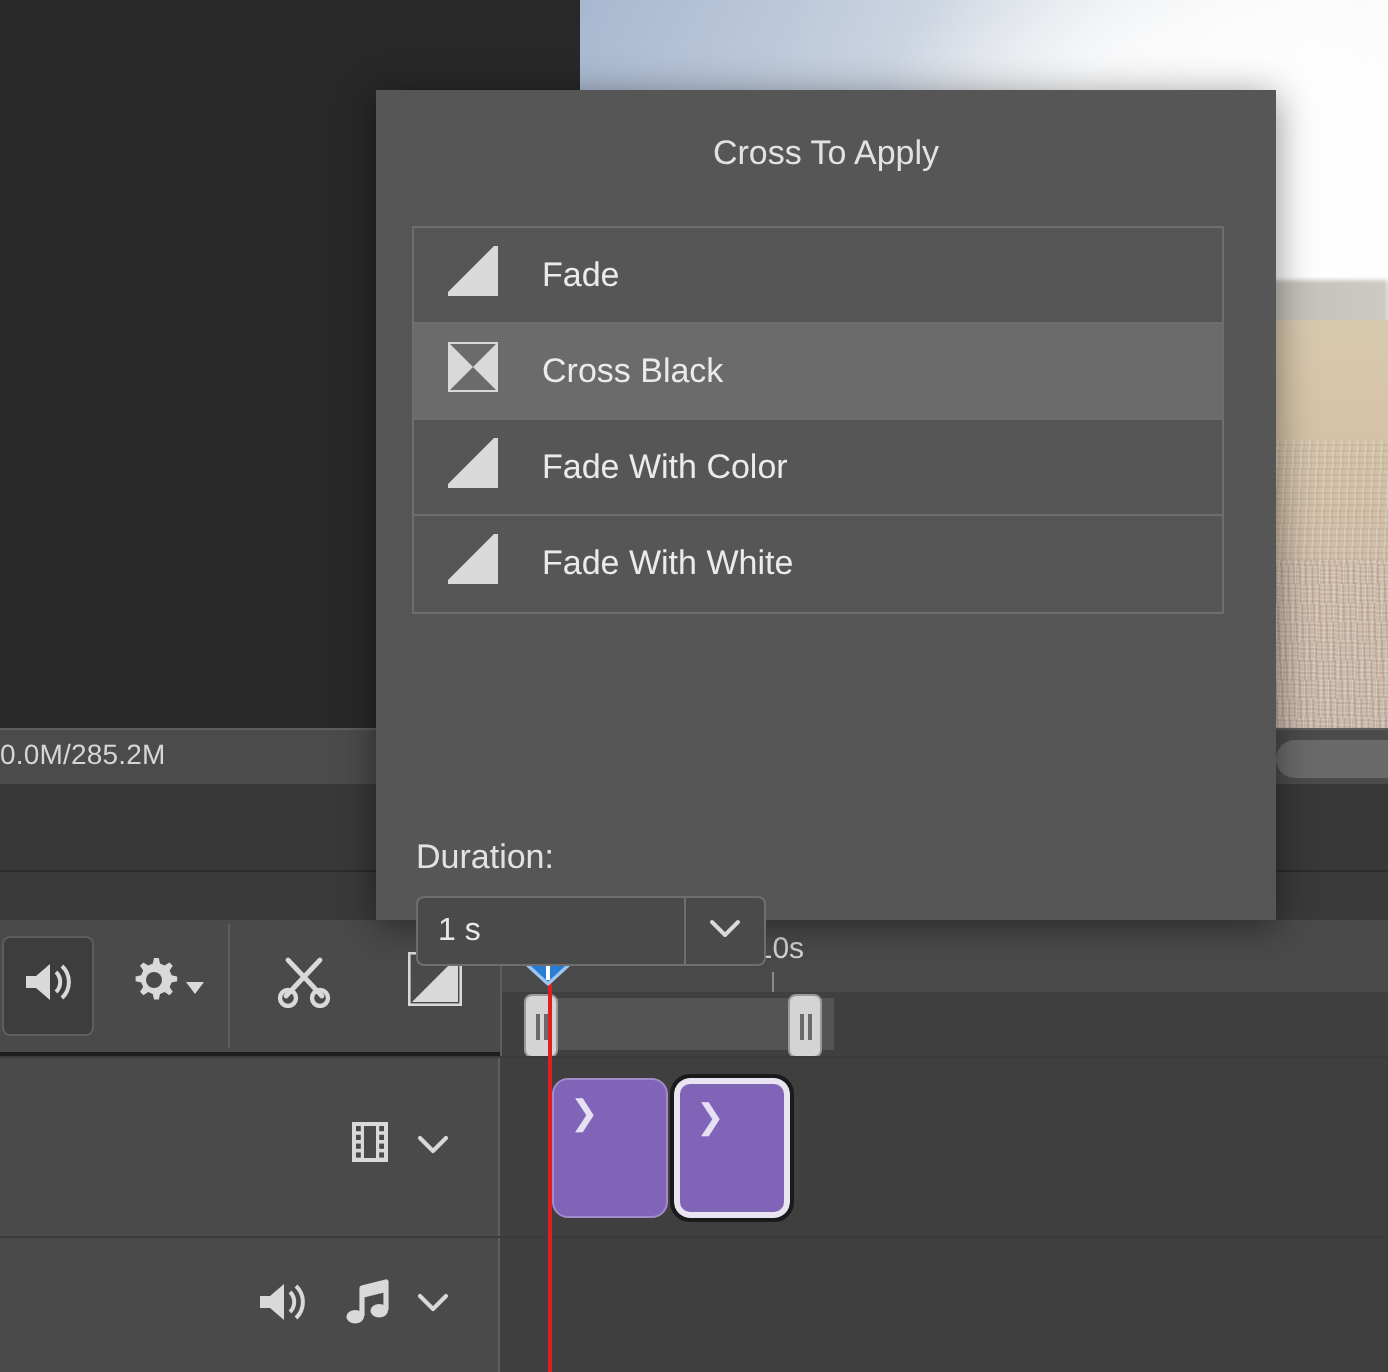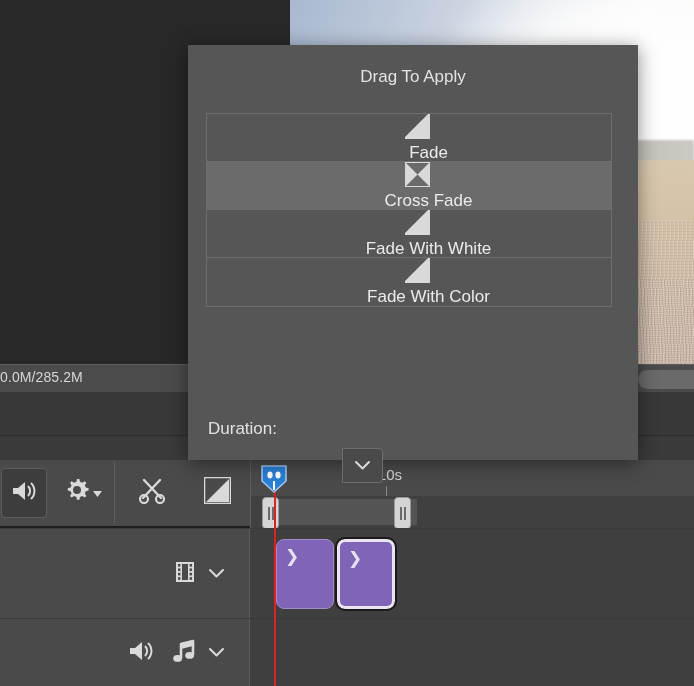--- a/index.html
+++ b/index.html
@@ -333,21 +333,20 @@
   }
   .fade-item {
     position: relative;
     height: 48px;
     display: flex;
     align-items: center;
     padding-left: 17px;
     box-sizing: border-box;
     background: #565656;
     border-bottom: 1px solid #6e6e6e;
-    flex-direction: column;
   }
   .fade-item:last-child { border-bottom: none; }
   .fade-item.sel { background: #6b6b6b; }
   .fade-label {
     margin-left: 22px;
     font-size: 17px;
     color: #eceaea;
   }
   .duration-label {
     position: absolute;
@@ -536,21 +535,21 @@
   <div class="playhead-marker">
     <svg width="28" height="30" viewBox="0 0 28 30">
       <path d="M2 2 L26 2 L26 17 L14 28 L2 17 Z" fill="#2a7fd4" stroke="#9ec6ef" stroke-width="1.6" stroke-linejoin="round"></path>
       <ellipse cx="10" cy="11" rx="2.6" ry="3.4" fill="#ffffff"></ellipse>
       <ellipse cx="18" cy="11" rx="2.6" ry="3.4" fill="#ffffff"></ellipse>
       <rect x="13" y="17" width="2" height="9" fill="#ffffff"></rect>
     </svg>
   </div>
 
   <div class="popup">
-    <div class="popup-title">Drag To Apply</div>
+    <div class="popup-title">Cross To Apply</div>
 
     <div class="fade-list">
 
       <div class="fade-item">
         <span>
           <svg width="25" height="25" viewBox="0 0 25 25">
             <rect x="0" y="0" width="25" height="25" fill="#d9d9d9"></rect>
             <polygon points="0,0 23,0 0,23" fill="#565656"></polygon>
           </svg>
         </span>
@@ -558,47 +557,48 @@
       </div>
 
       <div class="fade-item sel">
         <span>
           <svg width="25" height="25" viewBox="0 0 25 25">
             <rect x="0" y="0" width="25" height="25" fill="#d9d9d9"></rect>
             <polygon points="1,1 24,1 12.5,12.5" fill="#6b6b6b"></polygon>
             <polygon points="1,24 24,24 12.5,12.5" fill="#6b6b6b"></polygon>
           </svg>
         </span>
-        <span class="fade-label">Cross Fade</span>
+        <span class="fade-label">Cross Black</span>
       </div>
 
+
+      <div class="fade-item">
+        <span>
+          <svg width="25" height="25" viewBox="0 0 25 25">
+            <rect x="0" y="0" width="25" height="25" fill="#d9d9d9"></rect>
+            <polygon points="0,0 23,0 0,23" fill="#565656"></polygon>
+          </svg>
+        </span>
+        <span class="fade-label">Fade With Color</span>
+      </div>
 
       <div class="fade-item">
         <span>
           <svg width="25" height="25" viewBox="0 0 25 25">
             <rect x="0" y="0" width="25" height="25" fill="#d9d9d9"></rect>
             <polygon points="0,0 23,0 0,23" fill="#565656"></polygon>
           </svg>
         </span>
         <span class="fade-label">Fade With White</span>
       </div>
 
-      <div class="fade-item">
-        <span>
-          <svg width="25" height="25" viewBox="0 0 25 25">
-            <rect x="0" y="0" width="25" height="25" fill="#d9d9d9"></rect>
-            <polygon points="0,0 23,0 0,23" fill="#565656"></polygon>
-          </svg>
-        </span>
-        <span class="fade-label">Fade With Color</span>
-      </div>
-
     </div>
 
     <div class="duration-label">Duration:</div>
+    <div class="duration-field">1 s</div>
     <div class="duration-drop">
       <span>
         <svg width="17" height="11" viewBox="0 0 17 11">
           <polyline points="2,2 8.5,8.5 15,2" fill="none" stroke="#d9d9d9" stroke-width="2" stroke-linecap="round" stroke-linejoin="round"></polyline>
         </svg>
       </span>
     </div>
   </div>
 
 </div>

